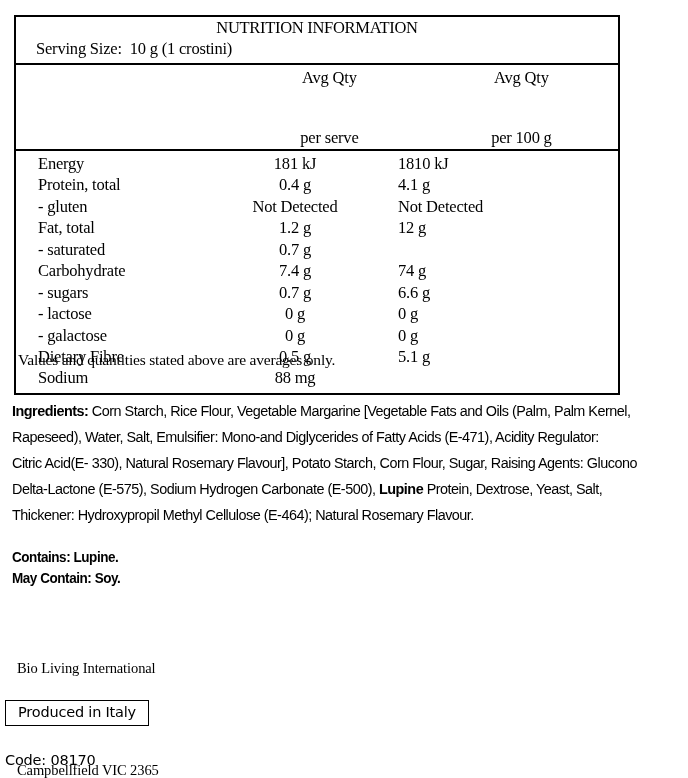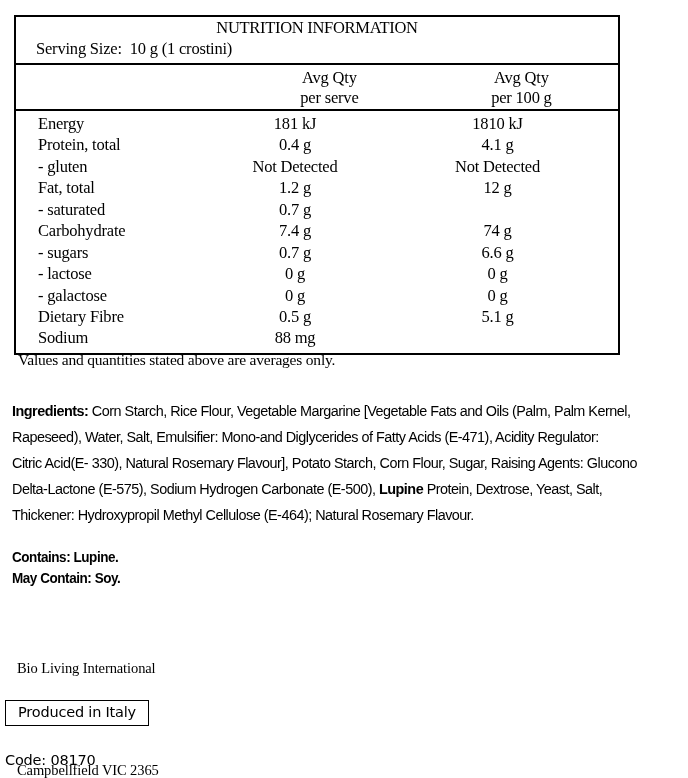--- a/index.html
+++ b/index.html
@@ -58,21 +58,21 @@
     padding: 3px 0 2px 0;
   }
   .ch-label { width: 218px; flex: 0 0 218px; }
   .ch-col {
     flex: 1 1 auto;
     text-align: center;
     font-size: 16.5px;
     line-height: 1.18;
     letter-spacing: -0.2px;
   }
-  .ch-col .l2 { display: block; }
+  .ch-col .l2 { display: block; margin-top: 40px; }
 
   
   .nip-body {
     padding: 2px 0 4px 0;
   }
   .nrow {
     display: flex;
     font-size: 16.5px;
     line-height: 1.30;
     letter-spacing: -0.2px;
@@ -86,21 +86,21 @@
   }
   .nrow .nm.ind { }
   .nrow .v1 {
     width: 122px;
     flex: 0 0 122px;
     text-align: center;
     white-space: pre;
   }
   .nrow .v2 {
     flex: 1 1 auto;
-    text-align: center;
+    text-align: left;
     padding-right: 21px;
     white-space: pre;
     margin-left: 42px;
   }
 
   
   .avg-note {
     position: absolute;
     left: 18px;
     top: 351px;

